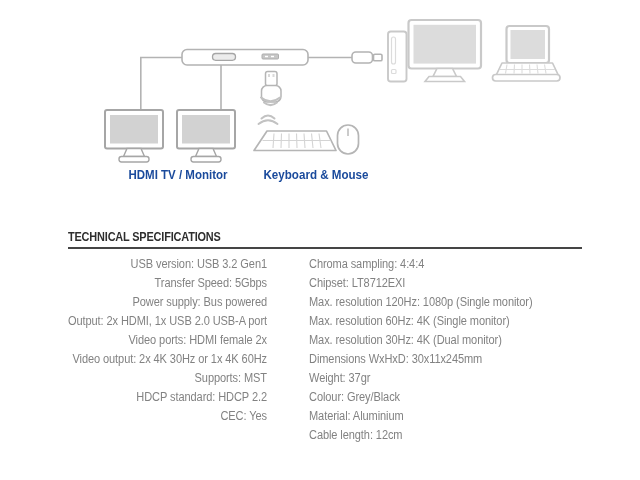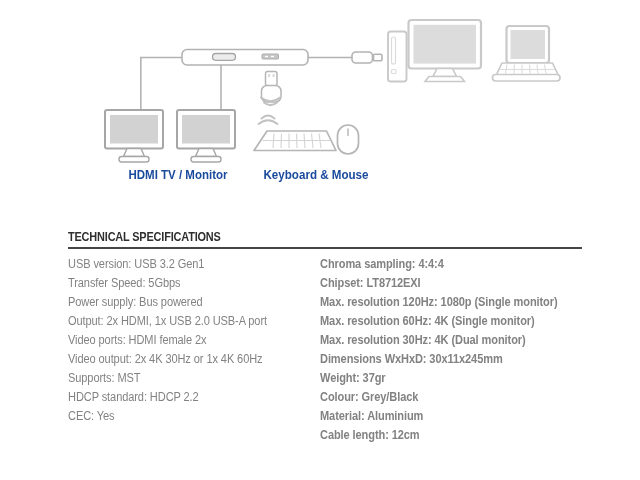--- a/index.html
+++ b/index.html
@@ -22,22 +22,22 @@
   .specs-title {
     font-size: 13px; font-weight: bold; color: #2e2e2e;
     letter-spacing: -0.2px; white-space: nowrap;
     transform: scaleX(0.84); transform-origin: 0 50%;
   }
   .specs-rule {
     margin-top: 3px; border: none; border-top: 2px solid #454545; height: 0;
   }
   .specs-columns { position: relative; margin-top: 6px; height: 200px; }
   .specs-col { position: absolute; top: 0; }
-  .specs-col-left { left: 0; }
-  .specs-col-right { left: 252px; font-weight: bold; }
+  .specs-col-left { left: 0; text-align: right; }
+  .specs-col-right { left: 241px; }
   .spec-row {
     font-size: 12px; line-height: 19px; color: #828282;
     letter-spacing: -0.1px; white-space: nowrap;
     transform: scaleX(0.92); transform-origin: 0 0;
   }
 </style>
 </head>
 <body>
 
 <svg class="diagram-svg" width="640" height="210" viewBox="0 0 640 210" xmlns="http://www.w3.org/2000/svg">

